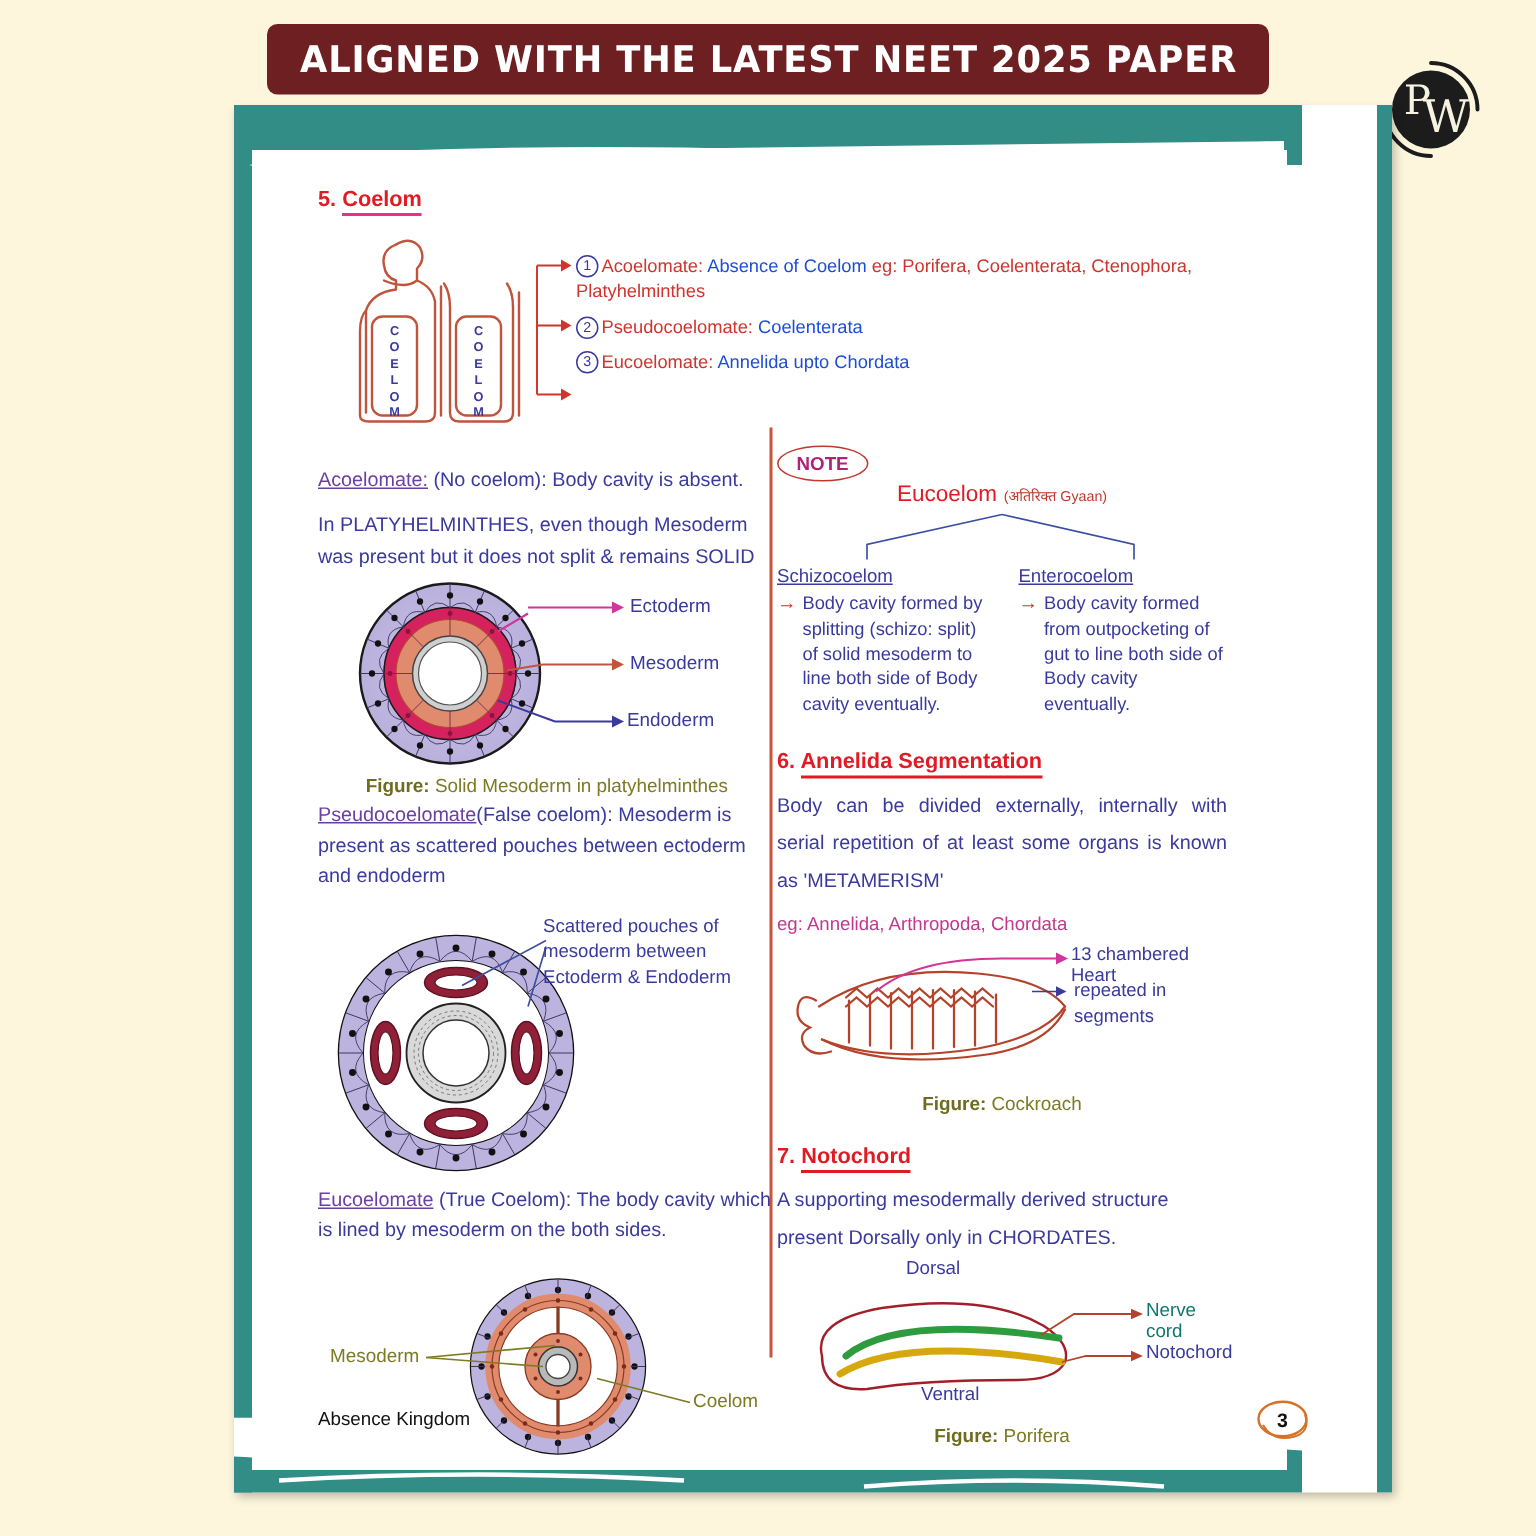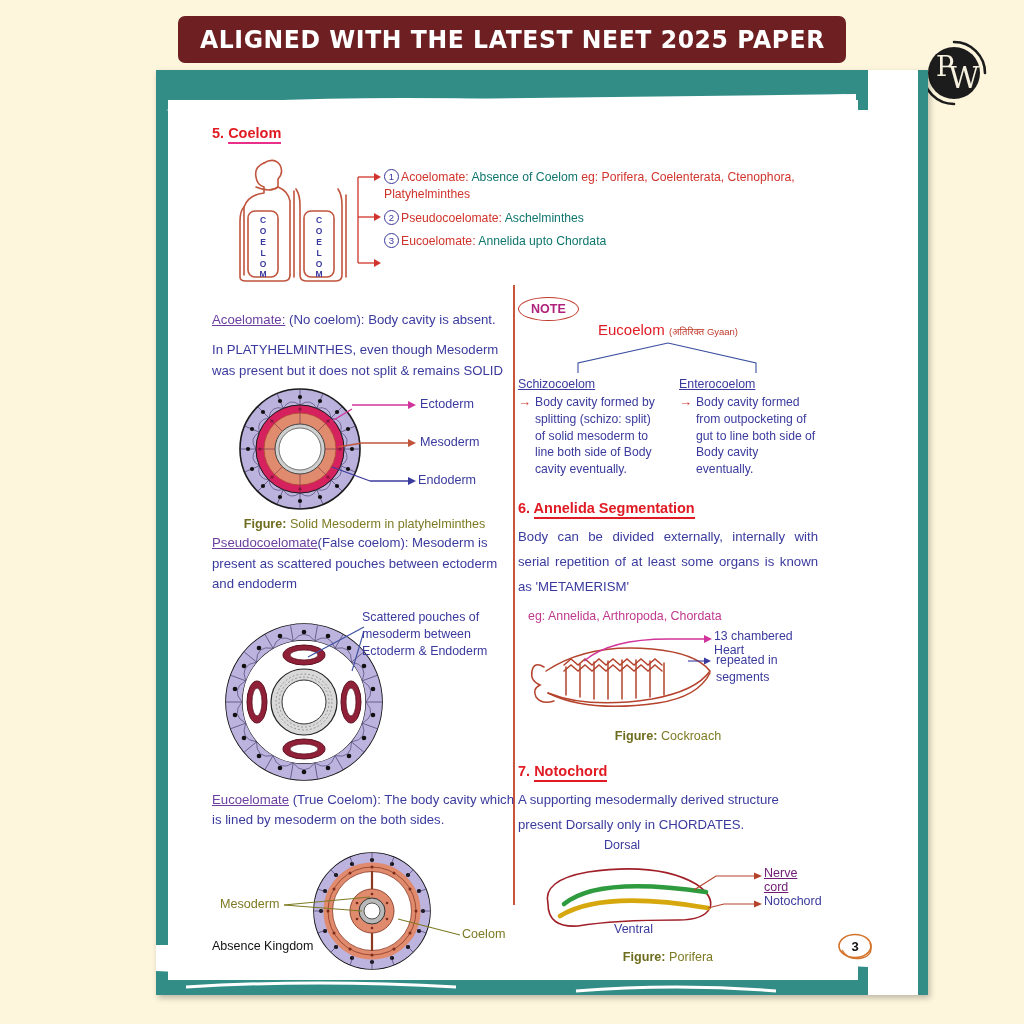--- a/index.html
+++ b/index.html
@@ -43,21 +43,21 @@
   #divider{position:absolute;left:357px;top:215px;width:1.6px;height:620px;background:#c8553a;}
 
   
   .sec-head{font-size:14.5px;color:#e01b24;font-weight:bold;font-family:"Liberation Sans",sans-serif;margin-bottom:8px;}
   .sec-head .num{color:#e01b24;}
   .sec-head .ttl{border-bottom:2px solid #e8308a;padding-bottom:1px;}
   .sec-head .ttl.red-ul{border-bottom:2px solid #e01b24;}
   .body-txt{font-size:13.2px;color:#3a3a9e;line-height:1.55;font-family:"Liberation Sans",sans-serif;}
   .ul-purple{text-decoration:underline;color:#6b3fa0;}
   .red{color:#d0342c;}
-  .blue{color:#0f766e;margin-top:46px;}
+  .blue{color:#1d4ed8;margin-top:46px;}
   .justify{text-align:justify;}
   .fig-cap{font-size:12.6px;color:#7d7a23;text-align:center;}
   .fig-cap b{color:#6e6c1e;}
   .circ-num{display:inline-block;width:13px;height:13px;border:1px solid #3a3a9e;border-radius:50%;
     font-size:9.5px;line-height:13px;text-align:center;color:#3a3a9e;vertical-align:1px;margin-right:2px;}
   
   .note-pill{
     display:inline-block;border:1.6px solid #c0392b;border-radius:50%;
     padding:4px 12px;color:#b0227a;font-size:12.5px;font-weight:bold;
   }
@@ -156,21 +156,21 @@
       </svg>
 
       <div style="position:absolute;left:172px;top:20px;width:420px;font-size:12.2px;line-height:1.42;">
         <div style="margin-bottom:6px;">
           <span class="circ-num">1</span><span class="red">Acoelomate:</span>
           <span class="blue">Absence of Coelom</span>
           <span class="red">eg: Porifera, Coelenterata, Ctenophora, Platyhelminthes</span>
         </div>
         <div style="margin-bottom:6px;">
           <span class="circ-num">2</span><span class="red">Pseudocoelomate:</span>
-          <span class="blue">Aschelminthes</span>
+          <span class="blue">Coelenterata</span>
         </div>
         <div>
           <span class="circ-num">3</span><span class="red">Eucoelomate:</span>
           <span class="blue">Annelida upto Chordata</span>
         </div>
       </div>
     </div>
 
     <div style="margin-top:26px;">
       <div class="body-txt">
@@ -456,21 +456,21 @@
         </div>
       </div>
     </div>
 
     <div style="margin-top:22px;">
       <div class="sec-head">
         <span class="num">6.</span>
         <span class="ttl red-ul">Annelida Segmentation</span>
       </div>
       <div class="body-txt justify" style="line-height:1.9;">Body can be divided externally, internally with serial repetition of at least some organs is known as 'METAMERISM'</div>
-      <div style="font-size:12.4px;color:#c0398f;margin-top:10px;margin-left:10px;">eg: Annelida, Arthropoda, Chordata</div>
+      <div style="font-size:12.4px;color:#c0398f;margin-top:10px;">eg: Annelida, Arthropoda, Chordata</div>
     </div>
 
     <div style="position:relative;height:108px;margin-top:4px;">
       <svg width="300" height="108">
         <g fill="none" stroke="#b5432c" stroke-width="1.5" stroke-linecap="round">
           <path d="M26 40 Q16 34 14 44 Q12 54 22 58 Q14 62 18 70 Q24 78 36 74"></path>
           <path d="M28 44 Q70 16 134 22 Q178 26 192 44 Q178 64 134 72 Q70 82 30 66"></path>
           <path d="M30 66 Q70 86 140 76 Q180 70 192 46"></path>
 
           <path d="M48 40 L48 68"></path>
@@ -517,21 +517,21 @@
         <path d="M42 70 Q84 44 190 62" fill="none" stroke="#d6a80e" stroke-width="4.6" stroke-linecap="round"></path>
         <g fill="none" stroke="#b5432c" stroke-width="1.2">
           <path d="M176 44 L198 30 L236 30"></path>
           <path d="M190 62 L206 58 L236 58"></path>
         </g>
         <path d="M236 26.5 L244 30 L236 33.5 Z" fill="#b5432c"></path>
         <path d="M236 54.5 L244 58 L236 61.5 Z" fill="#b5432c"></path>
       </svg>
       <div style="position:absolute;left:86px;top:-8px;font-size:12.5px;color:#3a3a9e;">Dorsal</div>
       <div style="position:absolute;left:96px;top:76px;font-size:12.5px;color:#3a3a9e;">Ventral</div>
-      <div style="position:absolute;left:246px;top:20px;font-size:12.5px;color:#701a75;text-decoration:underline;">Nerve cord</div>
+      <div style="position:absolute;left:246px;top:20px;font-size:12.5px;color:#0f766e;">Nerve cord</div>
       <div style="position:absolute;left:246px;top:48px;font-size:12.5px;color:#3a3a9e;">Notochord</div>
     </div>
     <div class="fig-cap" style="margin-top:-4px;">
       <b>Figure:</b>
       <span>Porifera</span>
     </div>
   </div>
 
   <div class="footer-name">Absence Kingdom</div>
   <div class="page-num">

